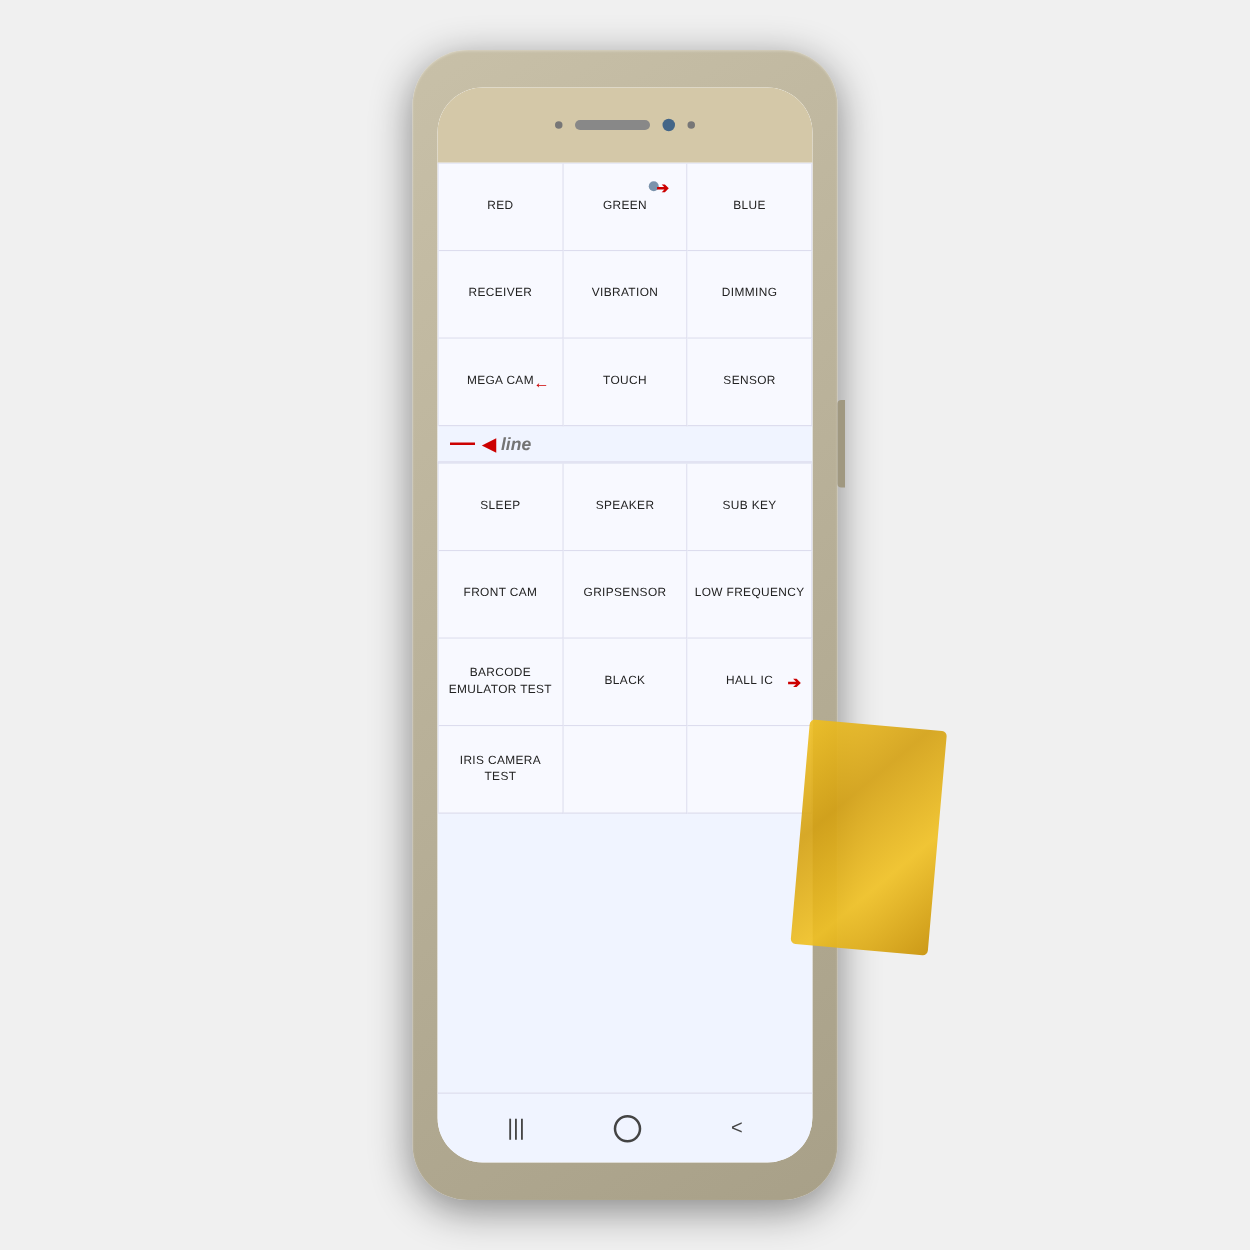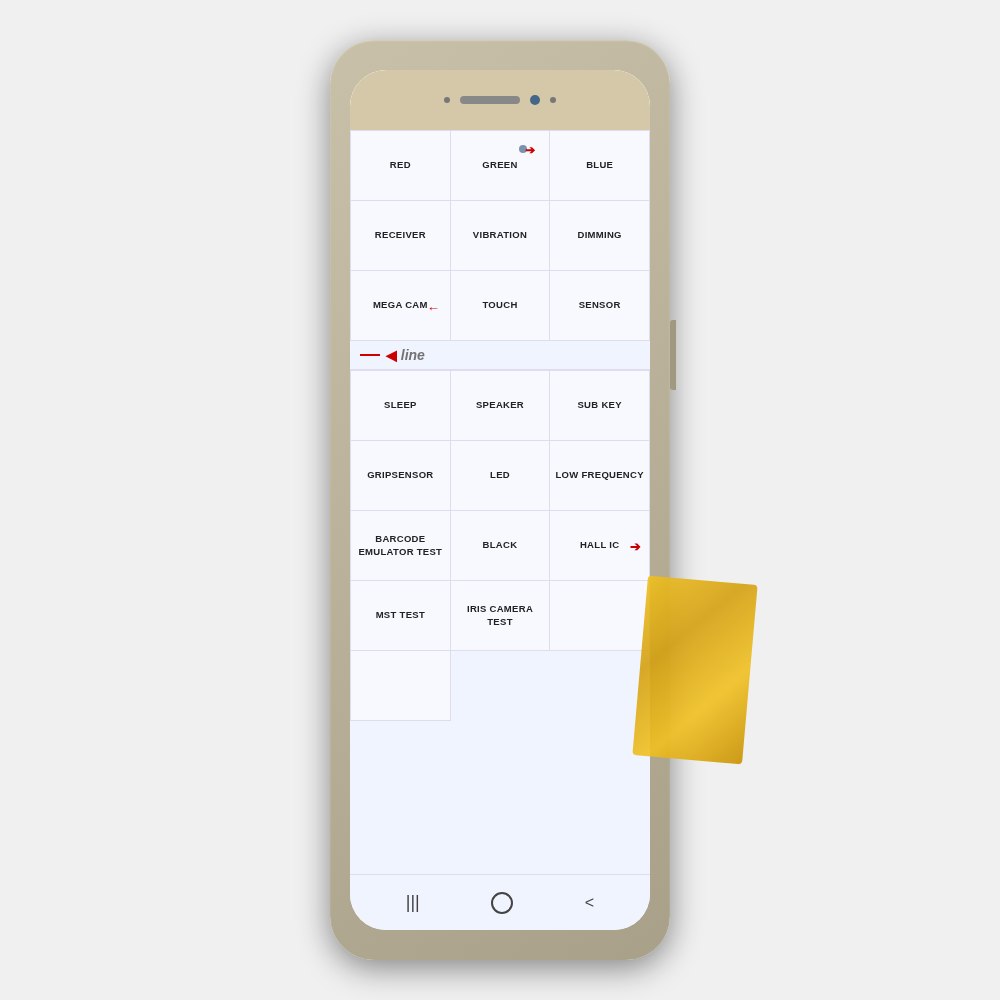--- a/index.html
+++ b/index.html
@@ -119,21 +119,21 @@
       justify-content: center;
       min-height: 70px;
       padding: 10px 4px;
       text-align: center;
       background: #f8f9ff;
       position: relative;
       cursor: pointer;
     }
     .menu-item-text {
       font-size: 9.5px;
-      font-weight: 700;
+      font-weight: 400;
       color: #222;
       letter-spacing: 0.3px;
       line-height: 1.3;
     }
 
     
     .line-annotation {
       display: flex;
       align-items: center;
       gap: 4px;
@@ -273,43 +273,40 @@
           <span class="menu-item-text">SLEEP</span>
         </div>
         <div class="menu-item">
           <span class="menu-item-text">SPEAKER</span>
         </div>
         <div class="menu-item">
           <span class="menu-item-text">SUB KEY</span>
         </div>
 
         <div class="menu-item">
+          <span class="menu-item-text">FRONT CAM</span>
+        </div>
+        <div class="menu-item">
           <span class="menu-item-text">GRIPSENSOR</span>
-        </div>
-        <div class="menu-item">
-          <span class="menu-item-text">LED</span>
         </div>
 
         <div class="menu-item">
           <span class="menu-item-text">LOW FREQUENCY</span>
         </div>
         <div class="menu-item">
           <span class="menu-item-text">BARCODE<br>EMULATOR TEST</span>
         </div>
         <div class="menu-item">
           <span class="menu-item-text">BLACK</span>
         </div>
 
         <div class="menu-item" style="position:relative;align-items:center;">
           <span class="menu-item-text">HALL IC</span>
           <span class="red-arrow" style="top:50%; right:8px; transform:translateY(-50%); font-size:13px;">➔</span>
         </div>
-        <div class="menu-item">
-          <span class="menu-item-text">MST TEST</span>
-        </div>
 
         <div class="menu-item">
           <span class="menu-item-text">IRIS CAMERA<br>TEST</span>
         </div>
         <div class="menu-item">
           <span class="menu-item-text"></span>
         </div>
         <div class="menu-item">
           <span class="menu-item-text"></span>
         </div>

